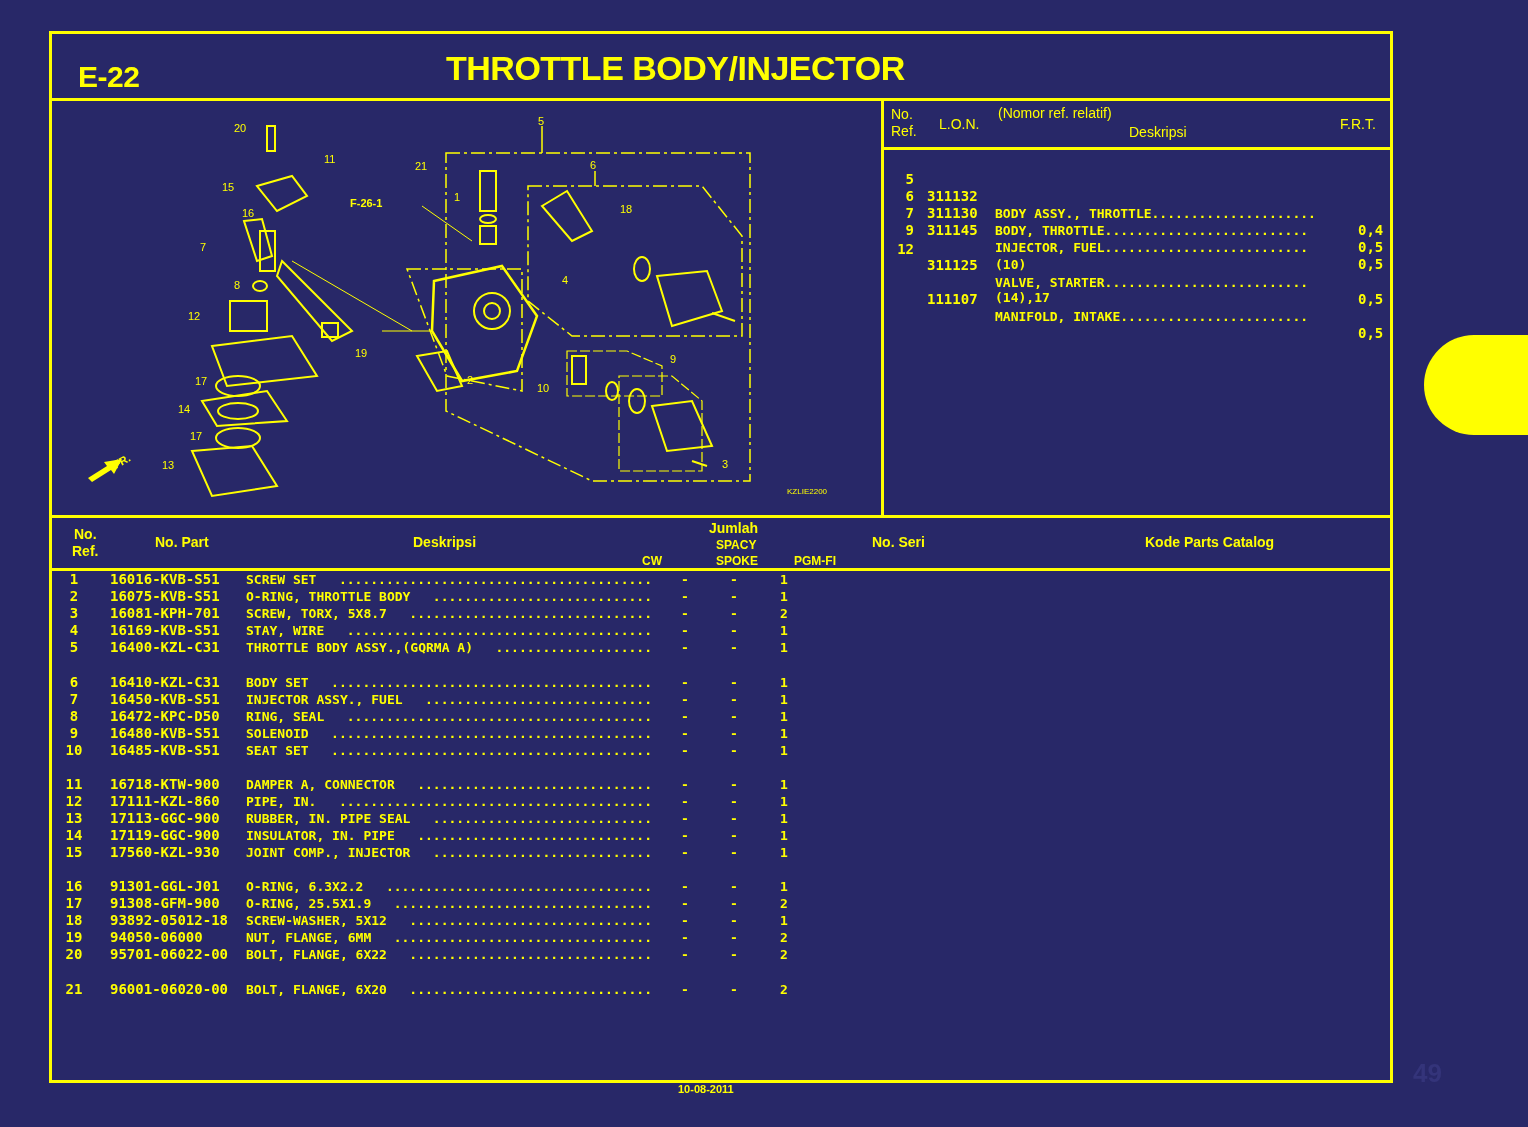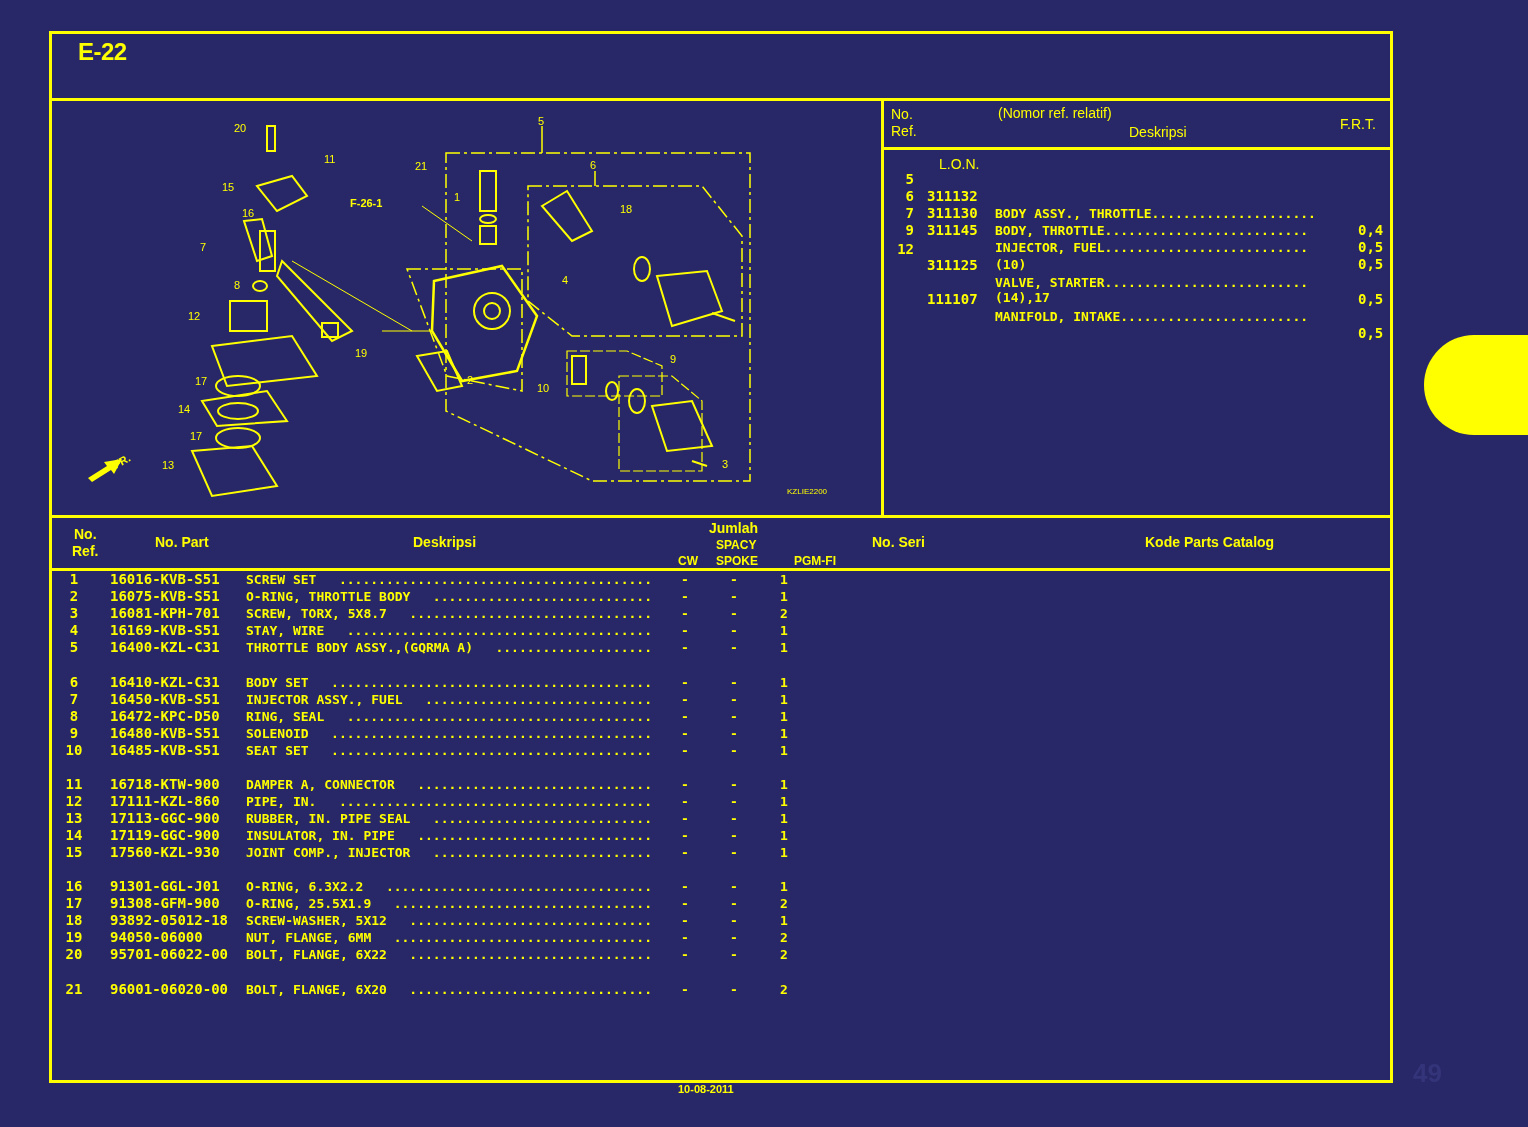--- a/index.html
+++ b/index.html
@@ -9,21 +9,21 @@
     font-family:"Liberation Sans", sans-serif; color:#ffff00;
   }
   .frame {
     position:absolute; left:49px; top:31px; width:1338px; height:1046px;
     border:3px solid #ffff00; box-sizing:content-box;
   }
   .titlebar {
     position:absolute; left:0; top:0; width:1338px; height:64px;
     border-bottom:3px solid #ffff00;
   }
-  .code { position:absolute; left:26px; top:4px; font-size:24px; font-weight:bold; letter-spacing:-0.5px; }
+  .code { position:absolute; left:26px; top:26px; font-size:30px; font-weight:bold; letter-spacing:-0.5px; }
   .title { position:absolute; left:394px; top:15px; font-size:34px; font-weight:bold; letter-spacing:-0.5px; }
   .diagram { position:absolute; left:0; top:67px; width:829px; height:414px; border-right:3px solid #ffff00; }
   .diagram svg { position:absolute; left:0; top:0; }
   .frt { position:absolute; left:832px; top:67px; width:506px; height:414px; }
   .frt-head { position:absolute; left:0; top:0; width:506px; height:46px; border-bottom:3px solid #ffff00; font-size:14px; }
   .frt-head span { position:absolute; line-height:16px; }
   .frt-rows { position:absolute; left:0; top:53px; width:506px; font-family:"DejaVu Sans Mono", monospace; font-weight:bold; font-size:13px; }
   .frt-row { position:absolute; height:17px; line-height:17px; white-space:pre; }
   .frt-row .ref { position:absolute; left:0; width:30px; text-align:right; font-size:14px; }
   .frt-row .lon { position:absolute; left:43px; font-size:14px; }
@@ -50,20 +50,21 @@
   }
   .pagenum { position:absolute; left:1413px; top:1058px; font-size:26px; color:#34347a; font-weight:bold; }
   .date { position:absolute; left:678px; top:1083px; font-size:11px; height:20px; overflow:hidden; font-weight:bold; }
 </style>
 </head>
 <body>
 
 <div class="frame">
   <div class="titlebar">
     <span class="code">E-22</span>
+    <span class="title">THROTTLE BODY/INJECTOR</span>
   </div>
 
   <div class="diagram">
     <svg width="829" height="414" viewBox="0 0 829 414" fill="none" stroke="#ffff00" stroke-width="2">
 
       <path d="M394 52 H698 V380 H540 L394 310 Z" stroke-dasharray="14 4 3 4" stroke-width="1.5"></path>
       <path d="M476 85 H650 L690 135 V235 H520 L476 200 Z" stroke-dasharray="14 4 3 4" stroke-width="1.5"></path>
       <path d="M355 168 H470 V290 L395 275 Z" stroke-dasharray="14 4 3 4" stroke-width="1.5"></path>
       <path d="M515 250 H575 L610 265 V295 H515 Z" stroke-dasharray="10 3" stroke-width="1.2"></path>
       <path d="M567 275 H620 L650 300 V370 H567 Z" stroke-dasharray="10 3" stroke-width="1.2"></path>
@@ -134,21 +135,21 @@
         <text x="670" y="367">3</text>
         <text x="735" y="393" font-size="8">KZLIE2200</text>
       </g>
     </svg>
   </div>
 
   <div class="frt">
     <div class="frt-head">
       <span style="left:7px; top:5px;">No.</span>
       <span style="left:7px; top:22px;">Ref.</span>
-      <span style="left:55px; top:15px;margin-top:40px;">L.O.N.</span>
+      <span style="left:55px; top:15px;">L.O.N.</span>
       <span style="left:114px; top:4px;">(Nomor ref. relatif)</span>
       <span style="left:245px; top:23px;">Deskripsi</span>
       <span style="left:456px; top:15px;">F.R.T.</span>
     </div>
     <div class="frt-rows">
       <div class="frt-row" style="top:0px">
         <span class="ref">5</span>
         <span class="lon">311132</span>
         <span class="desc">BODY ASSY., THROTTLE.....................</span>
         <span class="val">0,4</span>
@@ -192,21 +193,21 @@
     </div>
   </div>
 
   <div class="tbl-head">
     <span style="left:22px; top:8px;">No.</span>
     <span style="left:20px; top:25px;">Ref.</span>
     <span style="left:103px; top:16px;">No. Part</span>
     <span style="left:361px; top:16px;">Deskripsi</span>
     <span style="left:657px; top:2px;">Jumlah</span>
     <span class="small" style="left:664px; top:19px;">SPACY</span>
-    <span class="small" style="left:626px; top:35px;text-align:center;">CW</span>
+    <span class="small" style="left:590px; top:35px;text-align:center;">CW</span>
     <span class="small" style="left:664px; top:35px;">SPOKE</span>
     <span class="small" style="left:714px; top:35px;margin-left:28px;">PGM-FI</span>
     <span style="left:820px; top:16px;">No. Seri</span>
     <span style="left:1093px; top:16px;">Kode Parts Catalog</span>
   </div>
 
   <div class="rows" id="rows">
       <div class="row" style="top: 0px;"><span class="ref">1</span><span class="part">16016-KVB-S51</span><span class="desc">SCREW SET</span><span class="dots" style="left: 282px; right: auto; width: 318px;">........................................</span><span class="cw">-</span><span class="spoke">-</span><span class="pgm">1</span></div>
       <div class="row" style="top: 17px;"><span class="ref">2</span><span class="part">16075-KVB-S51</span><span class="desc">O-RING, THROTTLE BODY</span><span class="dots" style="left: 376px; right: auto; width: 224px;">............................</span><span class="cw">-</span><span class="spoke">-</span><span class="pgm">1</span></div>
       <div class="row" style="top: 34px;"><span class="ref">3</span><span class="part">16081-KPH-701</span><span class="desc">SCREW, TORX, 5X8.7</span><span class="dots" style="left: 353px; right: auto; width: 247px;">...............................</span><span class="cw">-</span><span class="spoke">-</span><span class="pgm">2</span></div>

